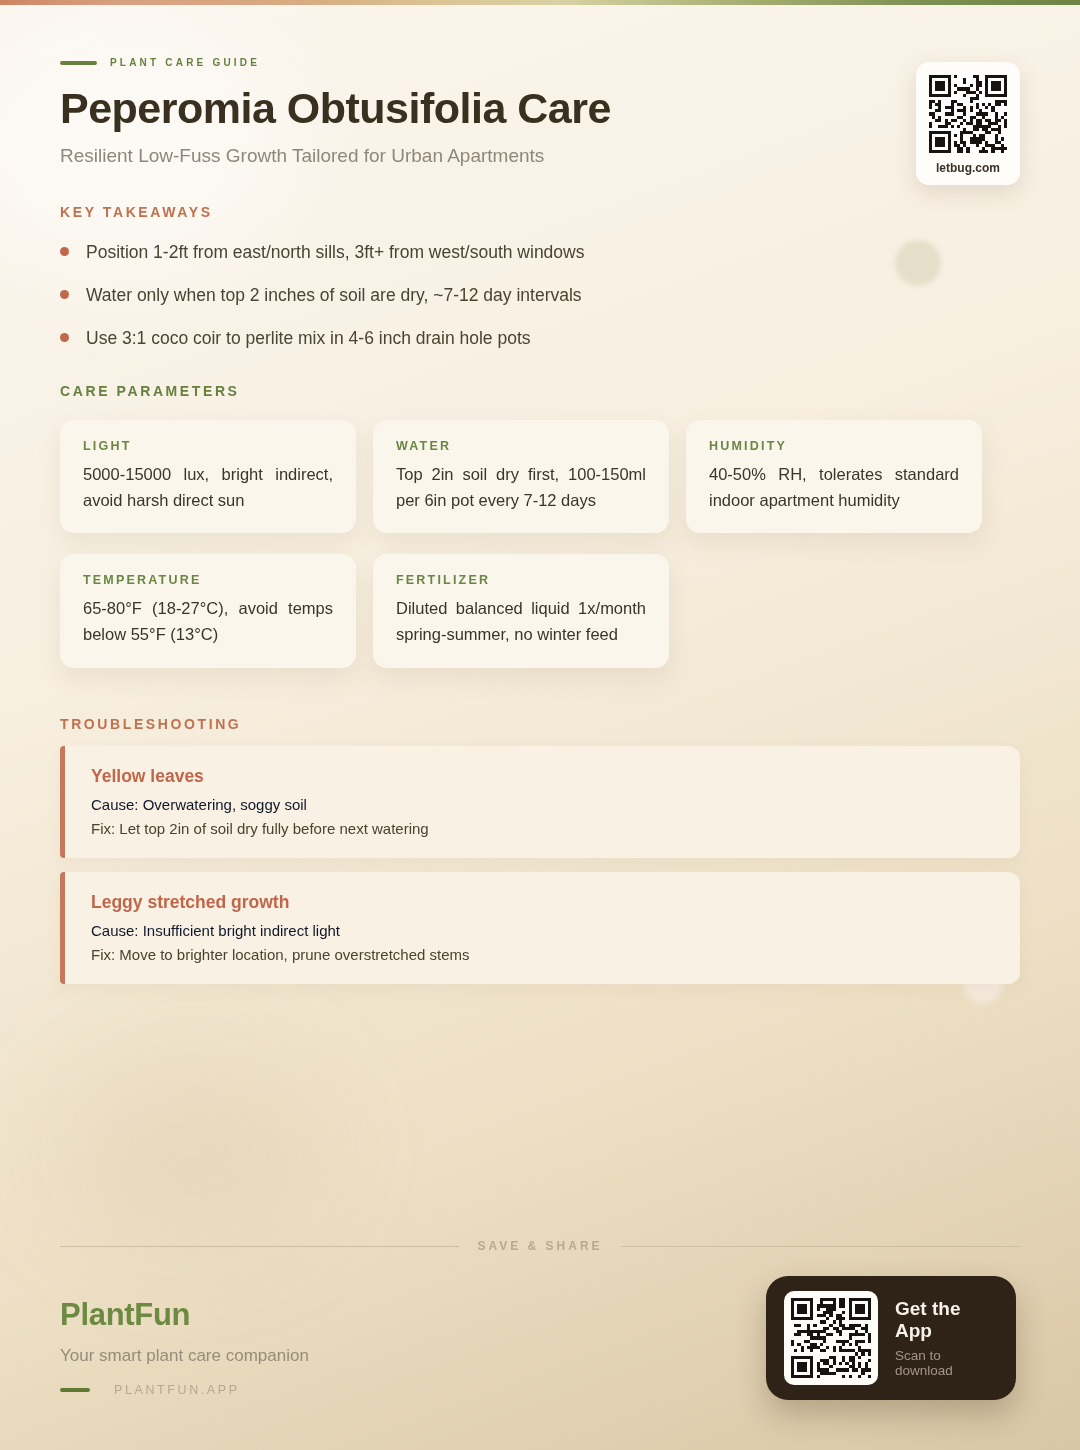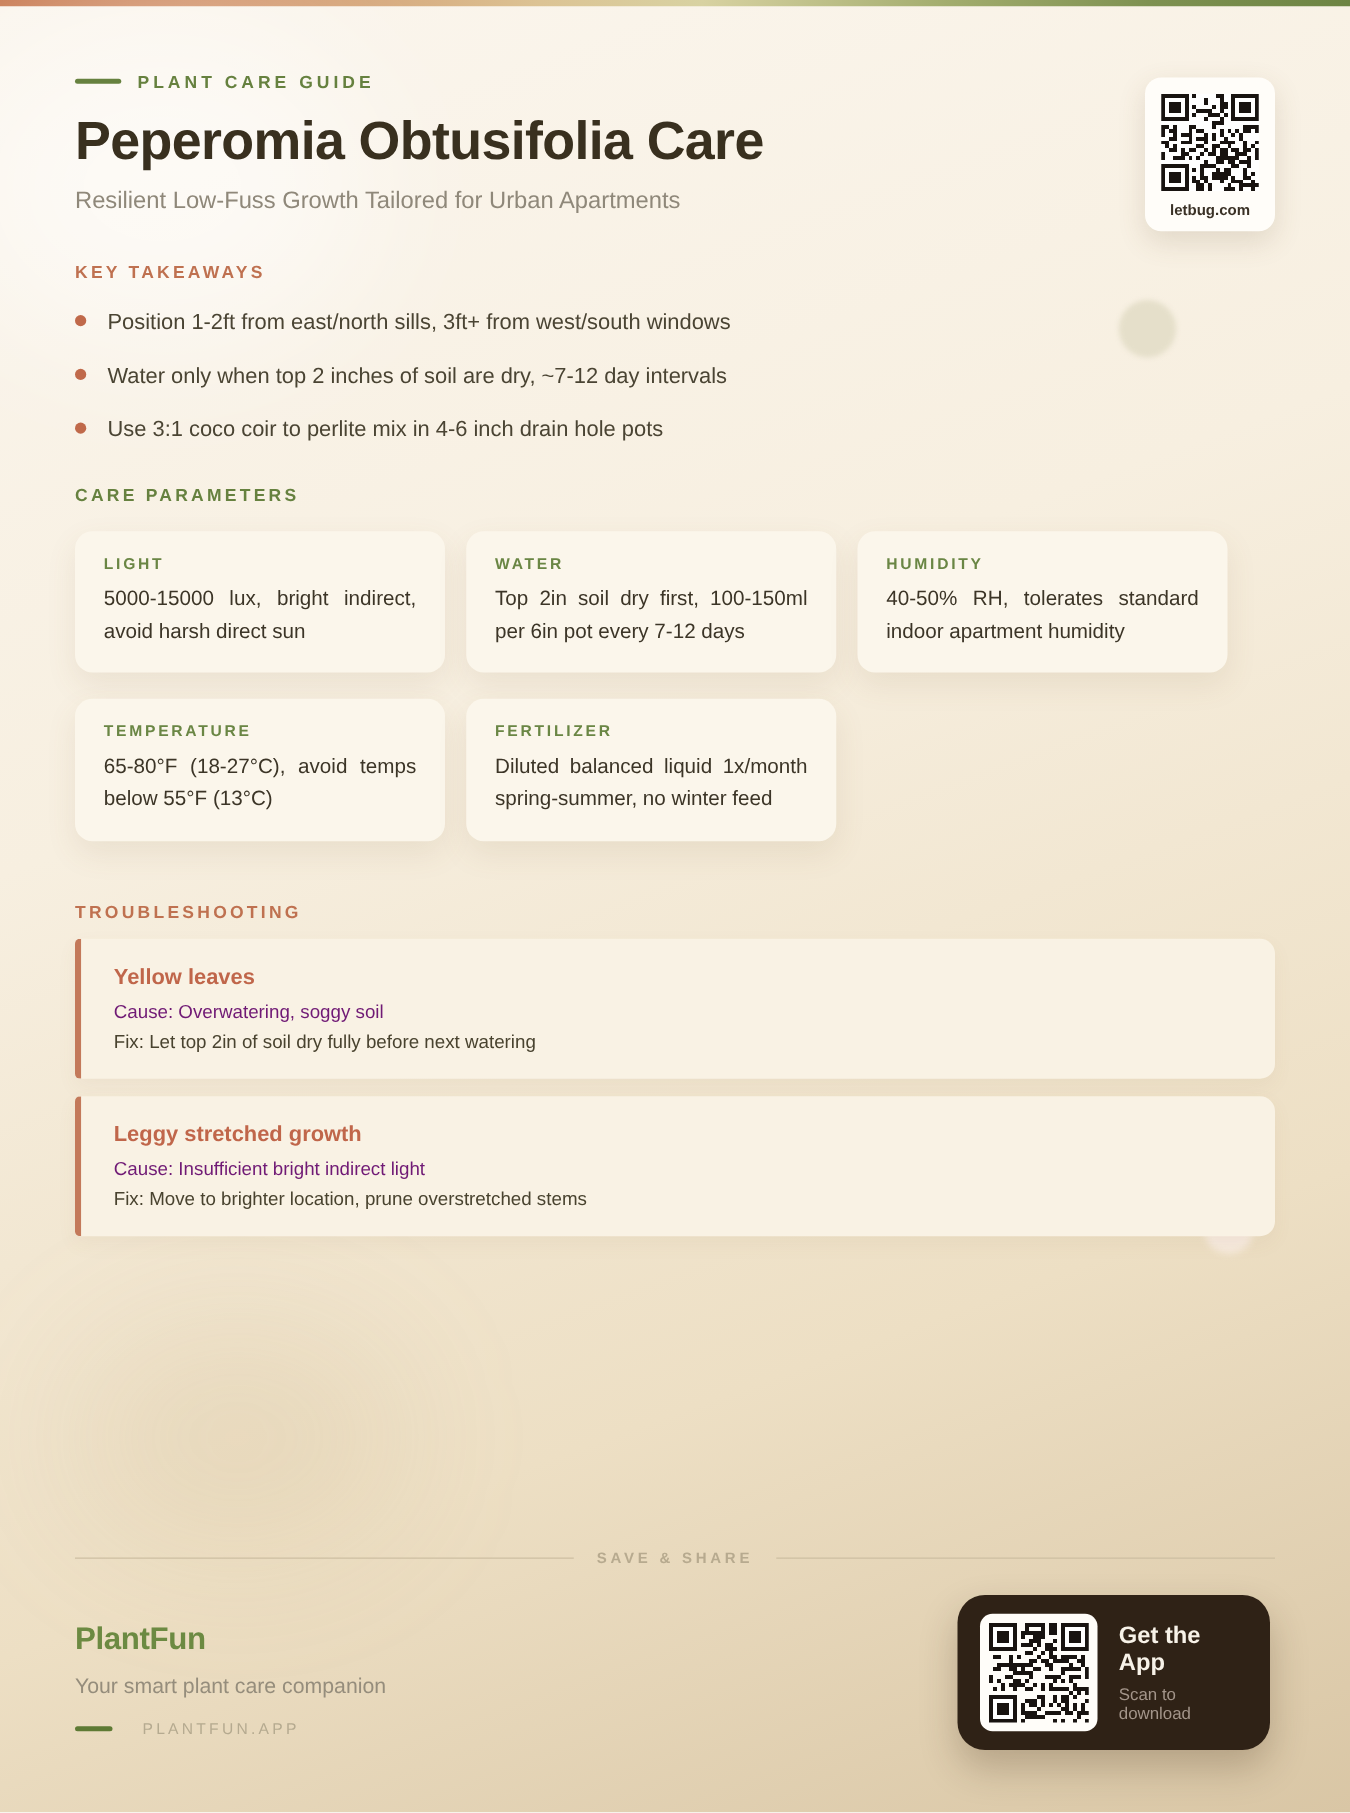--- a/index.html
+++ b/index.html
@@ -13,21 +13,21 @@
   .blob-b{left:895px;top:240px;width:46px;height:46px;background:#e5dfca;filter:blur(2px);}
   .blob-c{left:963px;top:963px;width:40px;height:40px;background:#f8ece2;filter:blur(3px);opacity:.85;}
   .blob-d{left:60px;top:1060px;width:260px;height:180px;background:rgba(190,160,110,.14);filter:blur(55px);}
 
   .content{position:relative;padding:0 60px;}
 
   
   .header{padding-top:57px;}
   .eyebrow{display:flex;align-items:center;gap:13px;}
   .eyebrow .dash{width:37px;height:4px;border-radius:2px;background:#66813f;}
-  .eyebrow-text{font-size:14px;font-weight:bold;letter-spacing:3.2px;color:#66813f;}
+  .eyebrow-text{font-size:10px;font-weight:bold;letter-spacing:3.2px;color:#66813f;}
   h1.title{margin:16px 0 0;font-size:43px;font-weight:bold;letter-spacing:-.5px;color:#39301f;}
   .subtitle{margin:12px 0 16px;font-size:19px;color:#8f887a;}
 
   .qr-card{position:absolute;left:916px;top:62px;width:104px;box-sizing:border-box;
     background:#fffdf9;border-radius:13px;padding:13px 13px 10px;
     box-shadow:0 8px 22px rgba(110,90,55,.16);text-align:center;}
   .qr-sm{display:block;width:78px;height:78px;background:#fff;}
   .qr-label{margin-top:8px;font-size:12px;font-weight:bold;color:#3a3126;}
 
   
@@ -51,31 +51,31 @@
   .param-label{font-size:12.5px;font-weight:bold;letter-spacing:2.2px;color:#6a8644;}
   .param-text{margin-top:9px;font-size:16.5px;font-weight:500;color:#3c3527;line-height:1.55;
     text-align:justify;}
 
   
   .troubleshooting{margin-top:48px;}
   .trouble-card{box-sizing:border-box;background:#f9f2e4;border-left:5px solid #c3795a;
     border-radius:4px 12px 12px 4px;padding:20px 26px 21px;margin-top:14px;
     box-shadow:0 6px 16px rgba(140,110,70,.06);}
   .trouble-title{font-size:17.5px;font-weight:bold;color:#c0664a;}
-  .trouble-cause{margin-top:9px;font-size:15px;color:#701a75;}
+  .trouble-cause{margin-top:9px;font-size:15px;color:#0f172a;}
   .trouble-fix{margin-top:7px;font-size:15px;color:#49432f;}
 
   
   .divider{position:absolute;left:60px;right:60px;top:1239px;display:flex;align-items:center;gap:18px;}
   .divider .line{flex:1;height:1px;background:#cdbfa2;}
   .divider-text{font-size:12px;font-weight:bold;letter-spacing:3px;color:#b7aa8f;}
 
   
   .brand-block{position:absolute;left:60px;top:1297px;}
-  .brand-name{font-size:25px;font-weight:bold;color:#6c8a42;letter-spacing:-.3px;}
+  .brand-name{font-size:31px;font-weight:bold;color:#6c8a42;letter-spacing:-.3px;}
   .brand-tagline{margin-top:13px;font-size:17px;color:#958d7c;}
   .brand-site{margin-top:17px;display:flex;align-items:center;gap:24px;}
   .brand-site .dash{width:30px;height:4px;border-radius:2px;background:#5e7a34;}
   .brand-site-text{font-size:12.5px;letter-spacing:2.6px;color:#b5aa90;}
 
   .app-card{position:absolute;left:766px;top:1276px;width:250px;height:124px;box-sizing:border-box;
     background:#2f2216;border-radius:22px;display:flex;align-items:center;padding:14px 18px;gap:17px;
     box-shadow:0 14px 30px rgba(60,40,20,.25);}
   .qr-tile{flex:0 0 auto;width:94px;height:94px;box-sizing:border-box;background:#fffdf9;
     border-radius:10px;padding:7px;}

